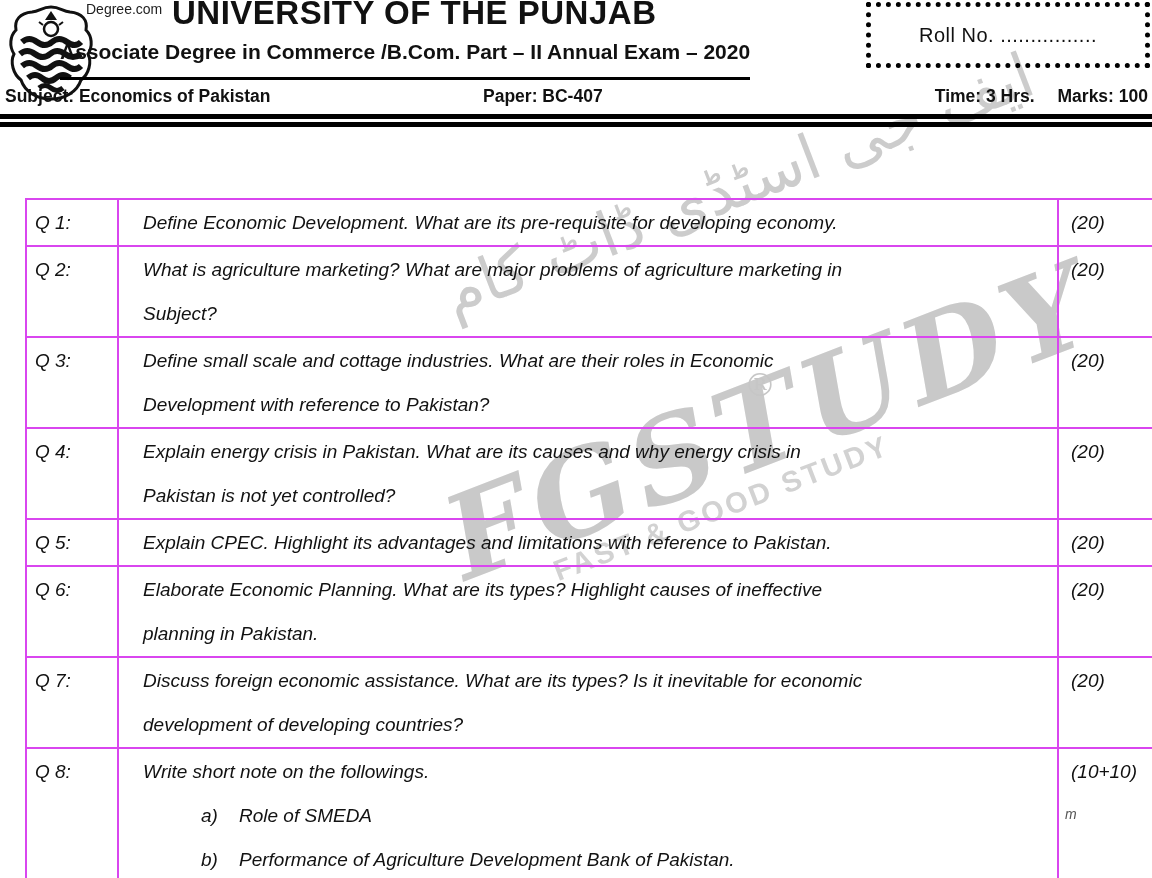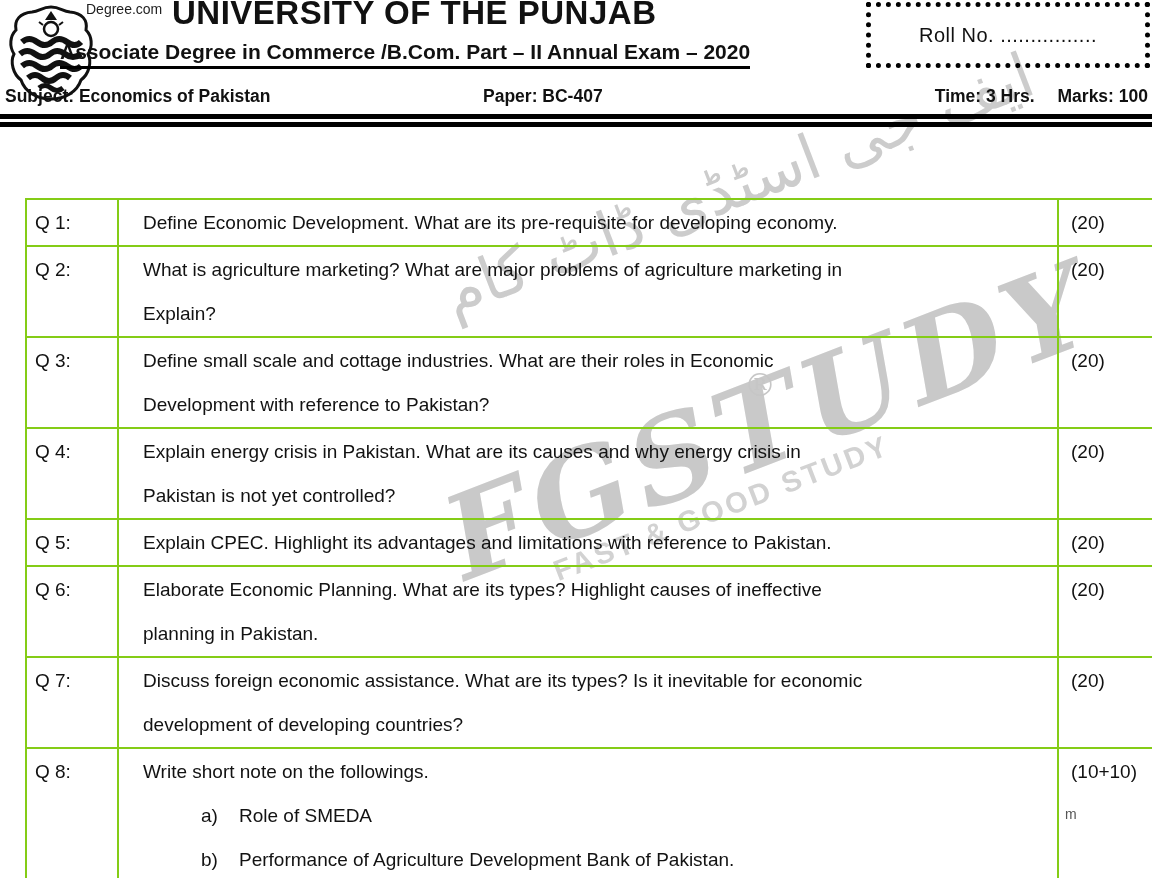--- a/index.html
+++ b/index.html
@@ -33,21 +33,21 @@
   
   .site-credit { position:absolute; left:86px; top:1px; font-size:14px; color:#1d1d1d; z-index:2; }
   .logo { position:absolute; left:6px; top:4px; z-index:2; }
   .uni-title {
     position:absolute; left:172px; top:-6px; z-index:2;
     font-size:33px; font-weight:bold; white-space:nowrap; letter-spacing:0.5px;
   }
   .program-line {
     position:absolute; left:60px; top:40px; z-index:2;
     font-size:21px; font-weight:bold; white-space:nowrap;
-    border-bottom:3px solid #000; padding-bottom:2px;
+    border-bottom:3px solid #000; padding-bottom:13px;
   }
   .roll-box {
     position:absolute; right:2px; top:2px; width:284px; height:66px; z-index:2;
     border:5px dotted #000; box-sizing:border-box;
     display:flex; align-items:center; justify-content:center;
   }
   .roll-label { font-size:20px; letter-spacing:0.5px; }
 
   .meta-row { position:absolute; top:86px; left:0; width:1152px; height:24px; z-index:2; }
   .meta-row span { font-size:17.5px; font-weight:bold; white-space:nowrap;text-align:right; }
@@ -64,21 +64,21 @@
     position:absolute; top:142px; left:0; width:1010px; z-index:2;
     text-align:center; font-size:19.5px; font-weight:bold; font-style:italic;
     letter-spacing:0.2px;
   }
 
   
   .q-table {
     position:absolute; left:25px; top:198px; width:1113px; z-index:2;
     border-collapse:collapse; table-layout:fixed; background:transparent;
   }
-  .q-table td { border:2px solid #84cc16; vertical-align:top; }
+  .q-table td { border:2px solid #d946ef; vertical-align:top;font-style:italic; }
   .cell-label  { width:80px;  padding:1px 2px 0 8px;  font-size:19px; line-height:44px; }
   .cell-text   { width:908px; padding:1px 6px 0 24px; }
   .cell-marks  { width:121px; padding:1px 2px 0 12px; font-size:19px; line-height:44px; position:relative; }
   .qline { font-size:19px; line-height:44px; white-space:nowrap; color:#121212; }
   .qsub  { padding-left:58px; }
   .qsub-prefix { display:inline-block; width:38px; }
   .stray { position:absolute; left:6px; top:58px; font-size:14px; line-height:14px; color:#555; font-weight:normal; }
 </style>
 </head>
 <body>
@@ -133,21 +133,21 @@
           <td class="cell-label">Q 1:</td>
           <td class="cell-text">
             <div class="qline">Define Economic Development. What are its pre-requisite for developing economy.</div>
           </td>
           <td class="cell-marks"><span class="marks">(20)</span></td>
         </tr>
         <tr class="q-row">
           <td class="cell-label">Q 2:</td>
           <td class="cell-text">
             <div class="qline">What is agriculture marketing? What are major problems of agriculture marketing in</div>
-            <div class="qline">Explain?</div>
+            <div class="qline">Subject?</div>
           </td>
           <td class="cell-marks"><span class="marks">(20)</span></td>
         </tr>
         <tr class="q-row">
           <td class="cell-label">Q 3:</td>
           <td class="cell-text">
             <div class="qline">Define small scale and cottage industries. What are their roles in Economic</div>
             <div class="qline">Development with reference to Pakistan?</div>
           </td>
           <td class="cell-marks"><span class="marks">(20)</span></td>

